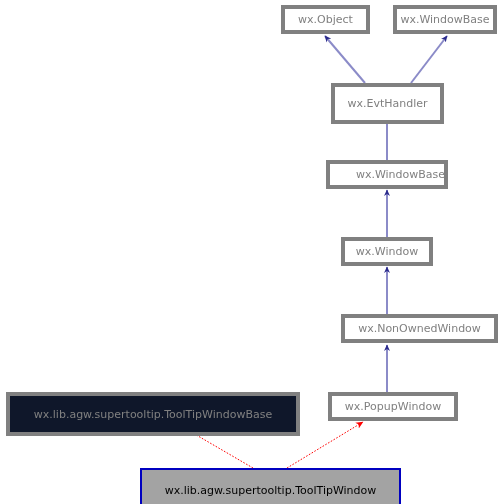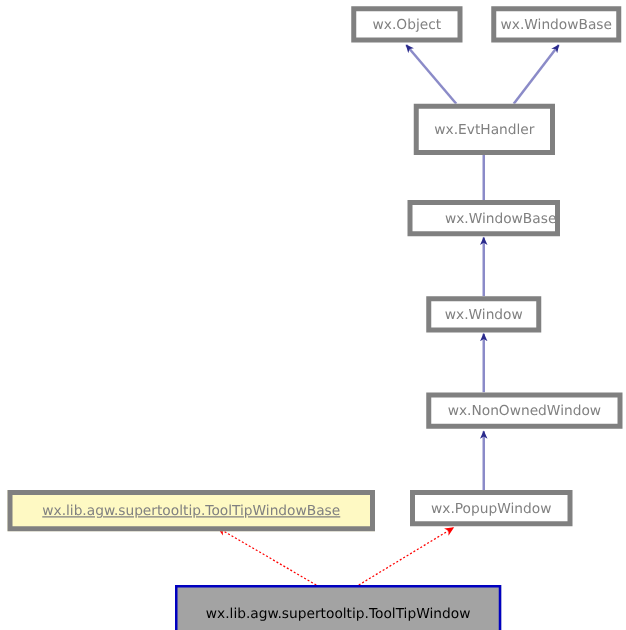--- a/index.html
+++ b/index.html
@@ -84,21 +84,21 @@
       </div>
       <div class="node" style="left: 326px; top: 160px; width: 122px; height: 29px; border-color: rgb(128, 128, 128); color: rgb(128, 128, 128); background: rgb(255, 255, 255); padding-left: 27px;">
         <span class="node-label">wx.WindowBase</span>
       </div>
       <div class="node" style="left: 341px; top: 237px; width: 92px; height: 29px; border-color: rgb(128, 128, 128); color: rgb(128, 128, 128); background: rgb(255, 255, 255);">
         <span class="node-label">wx.Window</span>
       </div>
       <div class="node" style="left: 309px; top: 314px; width: 157px; height: 29px; border-color: rgb(128, 128, 128); color: rgb(128, 128, 128); background: rgb(255, 255, 255); margin-left: 32px;">
         <span class="node-label">wx.NonOwnedWindow</span>
       </div>
-      <div class="node" style="left: 6px; top: 392px; width: 294px; height: 33px; border-color: rgb(128, 128, 128); color: rgb(128, 128, 128); background: #fef9c3; text-decoration: underline;">
+      <div class="node" style="left: 6px; top: 392px; width: 294px; height: 44px; border-color: rgb(128, 128, 128); color: rgb(128, 128, 128); background: #0f172a;">
         <span class="node-label">wx.lib.agw.supertooltip.ToolTipWindowBase</span>
       </div>
       <div class="node" style="left: 328px; top: 392px; width: 130px; height: 29px; border-color: rgb(128, 128, 128); color: rgb(128, 128, 128); background: rgb(255, 255, 255);">
         <span class="node-label">wx.PopupWindow</span>
       </div>
       <div class="node highlight" style="left: 140px; top: 468px; width: 261px; height: 45px; border-color: rgb(0, 0, 192); color: rgb(0, 0, 0); background: #a3a3a3;">
         <span class="node-label">wx.lib.agw.supertooltip.ToolTipWindow</span>
       </div>
     </div>
 

